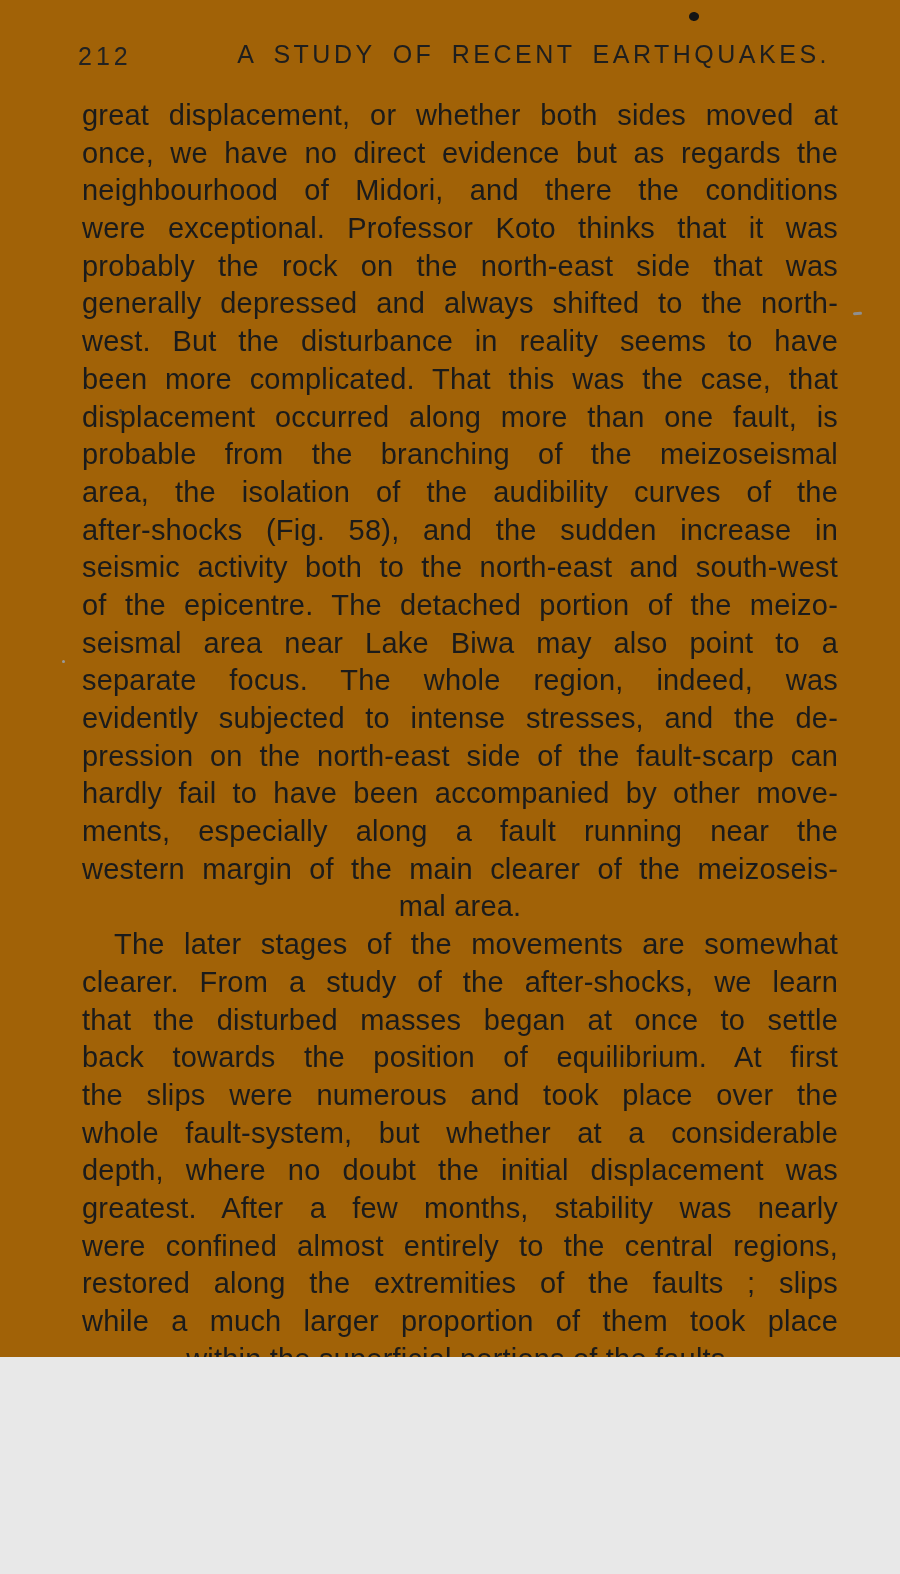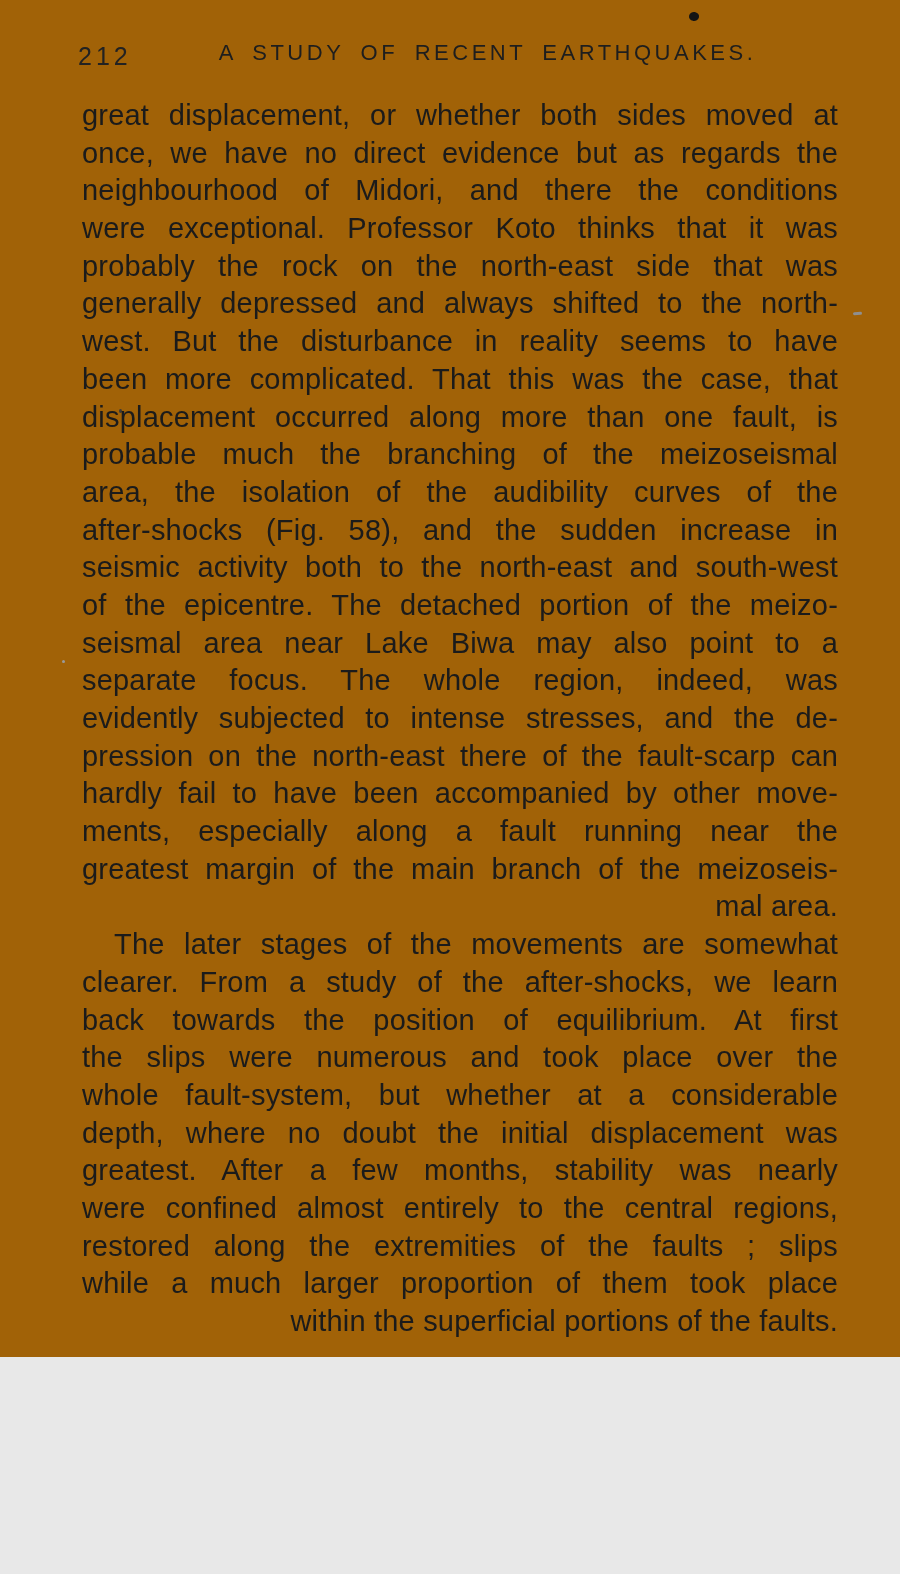--- a/index.html
+++ b/index.html
@@ -27,43 +27,43 @@
     top: 2px;
     font-size: 25px;
     letter-spacing: 4px;
     color: #222;
   }
   .running-title {
     position: absolute;
     left: 70px;
     right: 0;
     top: 0;
-    text-align: center;
-    font-size: 22px;
+    text-align: right;
+    font-size: 25px;
     letter-spacing: 3.5px;
     word-spacing: 7px;
     color: #1e1e1e;
     white-space: nowrap;
   }
   
   .body-col {
     position: absolute;
     left: 82px;
     top: 97px;
     width: 756px;
   }
   .line {
     display: block;
     width: 100%;
     height: 37.7px;
     line-height: 37.7px;
     font-size: 29px;
     letter-spacing: 0.2px;
     white-space: nowrap;
-    text-align: right;
+    text-align: center;
     color: #1b1b1b;
   }
   .line.justified {
     white-space: normal;
     text-align: justify;
     text-align-last: justify;
   }
   .line.indent { padding-left: 32px; }
   .line.indent.justified { text-indent: 0; }
   
@@ -125,36 +125,37 @@
 
     <div class="line justified">great displacement, or whether both sides moved at</div>
     <div class="line justified">once, we have no direct evidence but as regards the</div>
     <div class="line justified">neighbourhood of Midori, and there the conditions</div>
     <div class="line justified">were exceptional.  Professor Koto thinks that it was</div>
     <div class="line justified">probably the rock on the north-east side that was</div>
     <div class="line justified">generally depressed and always shifted to the north-</div>
     <div class="line justified">west.  But the disturbance in reality seems to have</div>
     <div class="line justified">been more complicated.  That this was the case, that</div>
     <div class="line justified">displacement occurred along more than one fault, is</div>
-    <div class="line justified">probable much the branching of the meizoseismal</div>
+    <div class="line justified">probable from the branching of the meizoseismal</div>
     <div class="line justified">area, the isolation of the audibility curves of the</div>
     <div class="line justified">after-shocks (Fig. 58), and the sudden increase in</div>
     <div class="line justified">seismic activity both to the north-east and south-west</div>
     <div class="line justified">of the epicentre.  The detached portion of the meizo-</div>
     <div class="line justified">seismal area near Lake Biwa may also point to a</div>
     <div class="line justified">separate focus.  The whole region, indeed, was</div>
     <div class="line justified">evidently subjected to intense stresses, and the de-</div>
-    <div class="line justified">pression on the north-east there of the fault-scarp can</div>
+    <div class="line justified">pression on the north-east side of the fault-scarp can</div>
     <div class="line justified">hardly fail to have been accompanied by other move-</div>
     <div class="line justified">ments, especially along a fault running near the</div>
-    <div class="line justified">greatest margin of the main branch of the meizoseis-</div>
+    <div class="line justified">western margin of the main clearer of the meizoseis-</div>
     <div class="line">mal area.</div>
 
     <div class="line justified indent">The later stages of the movements are somewhat</div>
     <div class="line justified">clearer.  From a study of the after-shocks, we learn</div>
+    <div class="line justified">that the disturbed masses began at once to settle</div>
     <div class="line justified">back towards the position of equilibrium.  At first</div>
     <div class="line justified">the slips were numerous and took place over the</div>
     <div class="line justified">whole fault-system, but whether at a considerable</div>
     <div class="line justified">depth, where no doubt the initial displacement was</div>
     <div class="line justified">greatest.  After a few months, stability was nearly</div>
     <div class="line justified">were confined almost entirely to the central regions,</div>
     <div class="line justified">restored along the extremities of the faults ; slips</div>
     <div class="line justified">while a much larger proportion of them took place</div>
     <div class="line">within the superficial portions of the faults.</div>
   </div>

